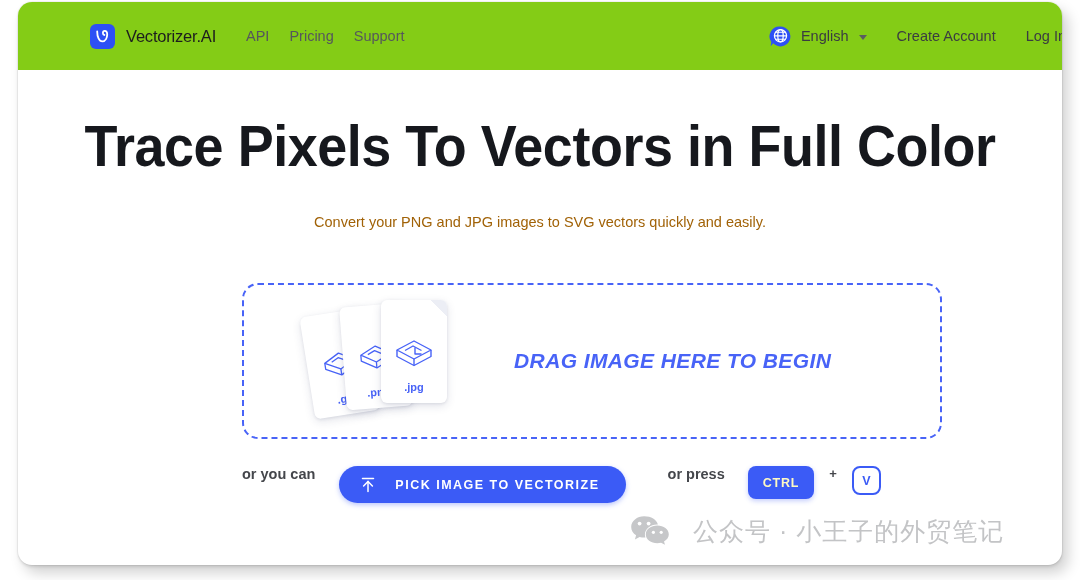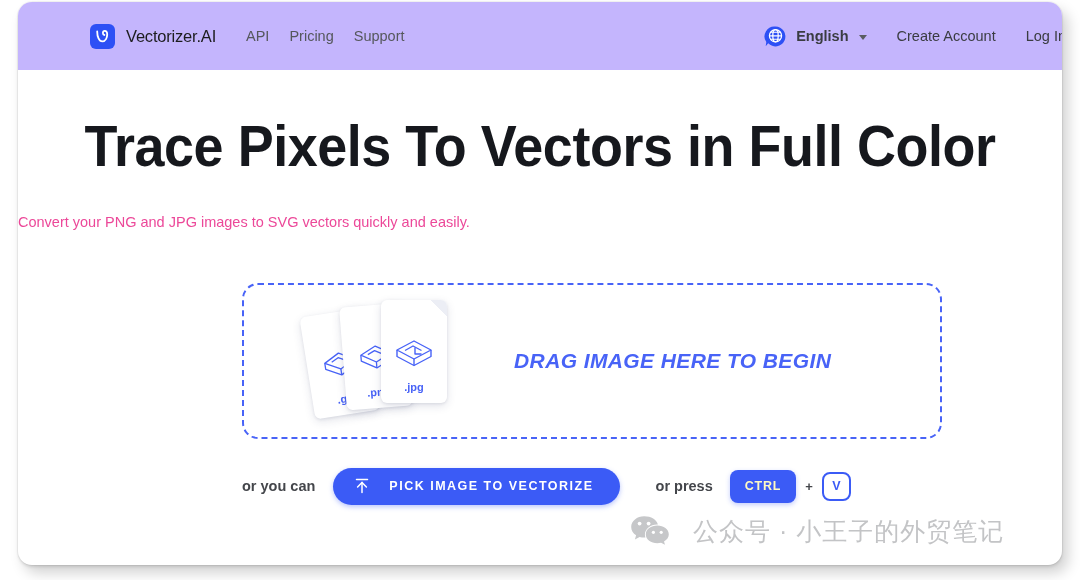--- a/index.html
+++ b/index.html
@@ -35,21 +35,21 @@
   }
 
   
   .header {
     position: absolute;
     left: 0; top: 0;
     width: 100%;
     height: 68px;
     display: flex;
     align-items: center;
-    background: #c4b5fd;
+    background: #84cc16;
   }
 
   .brand {
     display: flex;
     align-items: center;
     margin-left: 72px;
     gap: 11px;
   }
   .logo-mark {
     width: 25px;
@@ -90,21 +90,20 @@
     display: flex;
     align-items: center;
     gap: 30px;
     padding-right: 14px;
   }
 
   .lang {
     display: flex;
     align-items: center;
     gap: 9px;
-    font-weight: bold;
   }
   .globe {
     width: 23px;
     height: 23px;
     flex: none;
     position: relative;
   }
   .globe svg { display: block; }
   .lang-label {
     font-size: 14.5px;
@@ -140,24 +139,24 @@
     letter-spacing: -0.5px;
     transform: scaleX(0.93);
     white-space: nowrap;
   }
 
   .hero-sub {
     position: absolute;
     left: 0;
     top: 205px;
     width: 100%;
-    text-align: left;
+    text-align: center;
     font-size: 14.5px;
     line-height: 30px;
-    color: #ec4899;
+    color: #a16207;
   }
 
   
   .dropzone {
     position: absolute;
     left: 224px;
     top: 281px;
     width: 700px;
     height: 156px;
     border: 2px dashed #4863f7;
@@ -223,22 +222,22 @@
   }
 
   
   .actions {
     position: absolute;
     left: 224px;
     top: 464px;
     width: 700px;
     height: 40px;
     display: flex;
-    align-items: center;
-    gap: 0;
+    align-items: flex-start;
+    gap: 6px;
   }
   .or-text {
     font-size: 14.5px;
     font-weight: 700;
     color: #44464b;
     white-space: nowrap;
   }
   .pick-btn {
     margin-left: 18px;
     height: 37px;

